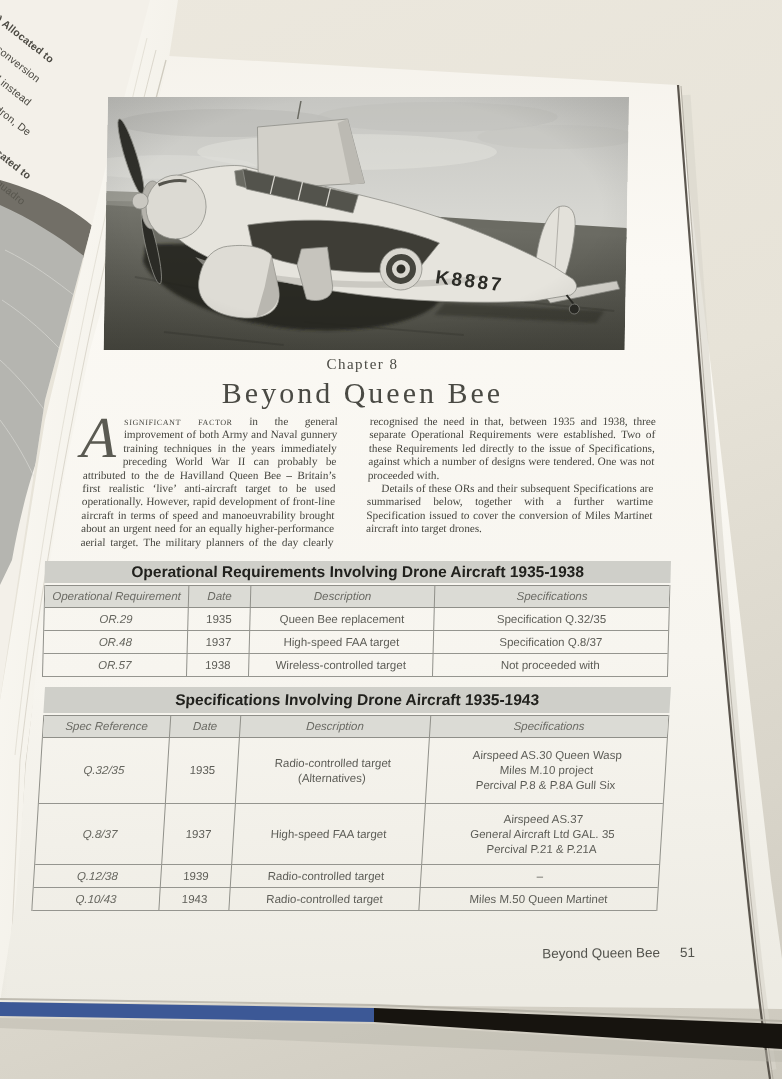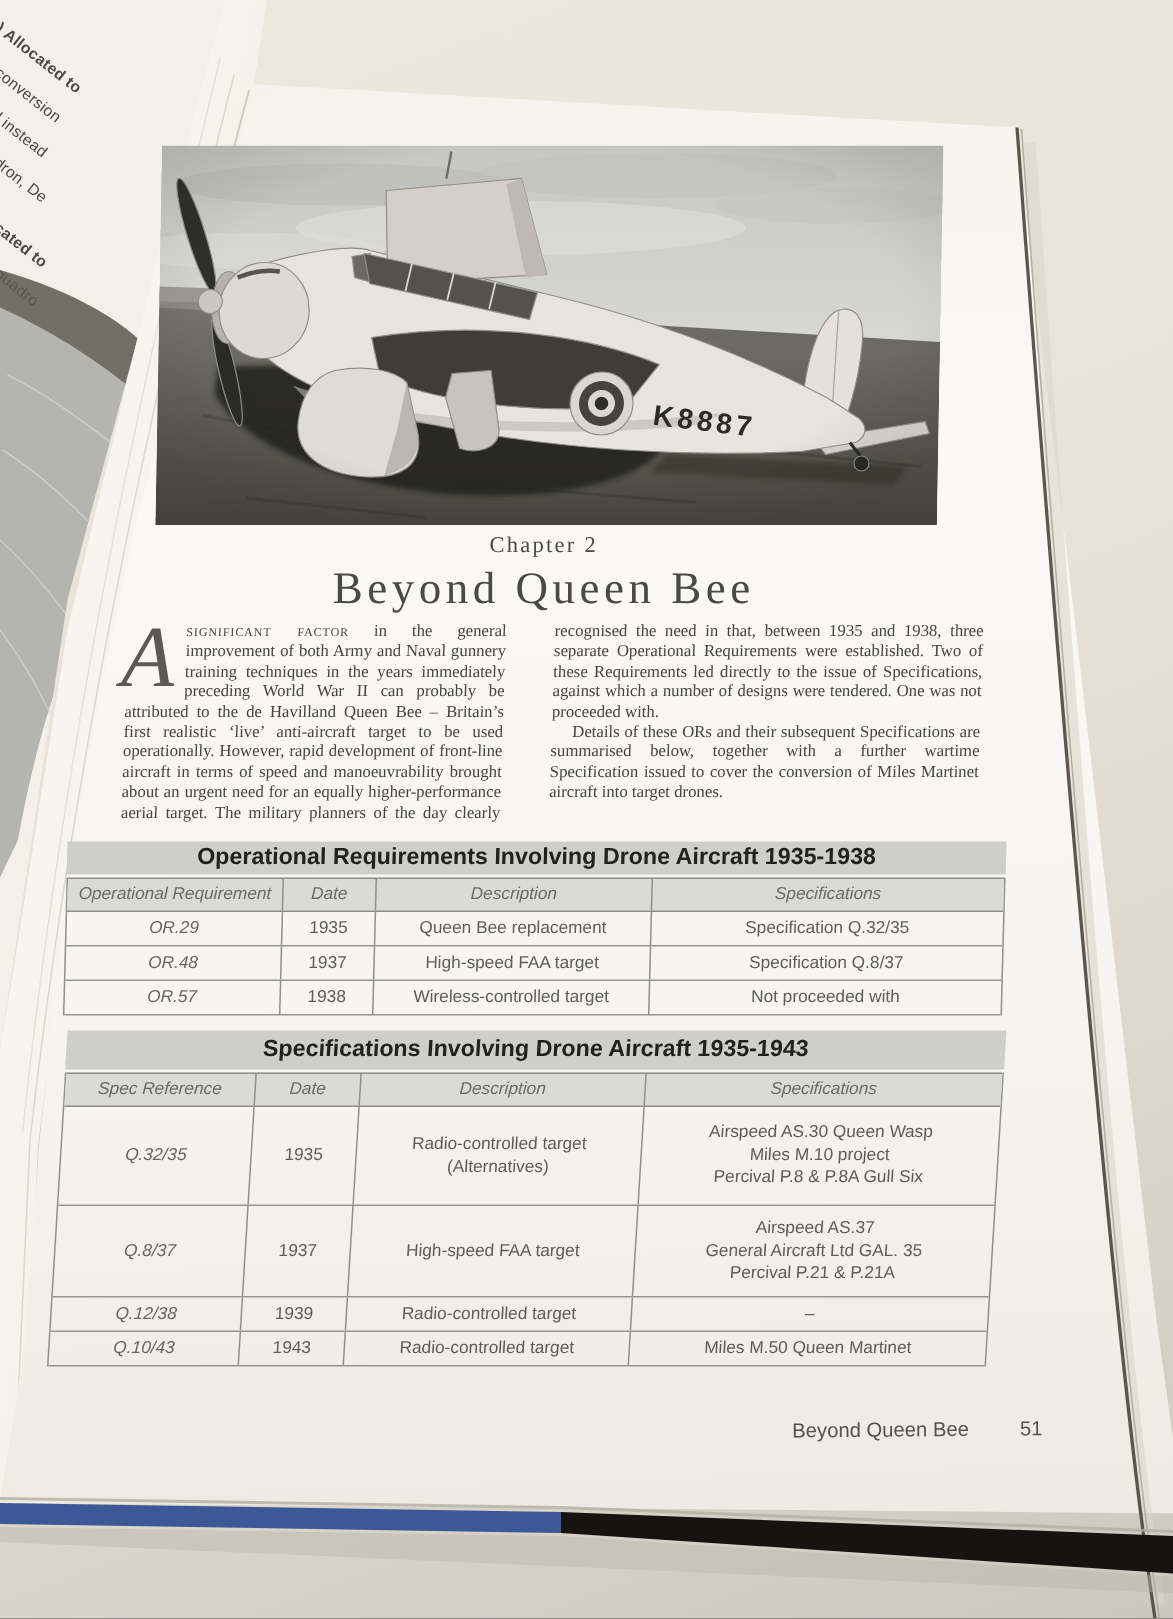--- a/index.html
+++ b/index.html
@@ -77,21 +77,21 @@
   .t2 .tr:nth-child(3){height:22px;}
   .t2 .tr:nth-child(4){height:22px;}
   .td{display:flex;flex-direction:column;justify-content:center;text-align:center;
     font-size:11.5px;line-height:15px;color:var(--table-text);border-right:1px solid var(--table-line);}
   .td.c0{font-style:italic;color:#66665f;}
   .th.c3,.td.c3{border-right:none;}
   
   .footer{position:absolute;left:430px;top:946px;width:265px;text-align:right;
     font-family:"Liberation Sans",sans-serif;font-size:13.5px;color:#53534d;
     transform:rotate(-0.5deg);}
-  .footer .pgnum{display:inline-block;margin-left:34px;}
+  .footer .pgnum{display:inline-block;margin-left:20px;}
   
   .overlay{position:absolute;left:0;top:0;pointer-events:none;}
 </style>
 </head>
 <body>
 
 <div id="scene">
 
   <div class="left-page">
     <div id="fragments">
@@ -196,21 +196,21 @@
         <circle cx="296" cy="172" r="4.5" fill="#2f2f29" stroke="none"></circle>
         <path d="M462,198 L470,208" stroke="#2a2a25" stroke-width="2"></path>
         <circle cx="470" cy="212" r="5" fill="#2a2a25"></circle>
       </g>
       <text x="330" y="186" transform="rotate(7 330 186)" font-family="Liberation Sans, sans-serif" font-size="19" font-weight="bold" letter-spacing="2.5" fill="#2c2c27">K8887</text>
       <rect x="0" y="0" width="521" height="253" fill="url(#vig)"></rect>
     </svg>
   </div>
 
   <div class="heading">
-    <div class="chapter-label">Chapter 2</div>
+    <div class="chapter-label">Chapter 8</div>
     <div class="chapter-title">Beyond Queen Bee</div>
   </div>
 
   <div class="col col1">
     <span class="dropcap">A</span><span class="smallcaps">significant factor</span>
     <span>in the general improvement of both Army and Naval gunnery training techniques in the years immediately preceding World War II can probably be attributed to the de Havilland Queen Bee – Britain’s first realistic ‘live’ anti-aircraft target to be used operationally. However, rapid development of front-line aircraft in terms of speed and manoeuvrability brought about an urgent need for an equally higher-performance aerial target. The military planners of the day clearly</span>
   </div>
   <div class="col col2">
     <p>recognised the need in that, between 1935 and 1938, three separate Operational Requirements were established. Two of these Requirements led directly to the issue of Specifications, against which a number of designs were tendered. One was not proceeded with.</p>
     <p class="indent">Details of these ORs and their subsequent Specifications are summarised below, together with a further wartime Specification issued to cover the conversion of Miles Martinet aircraft into target drones.</p>

